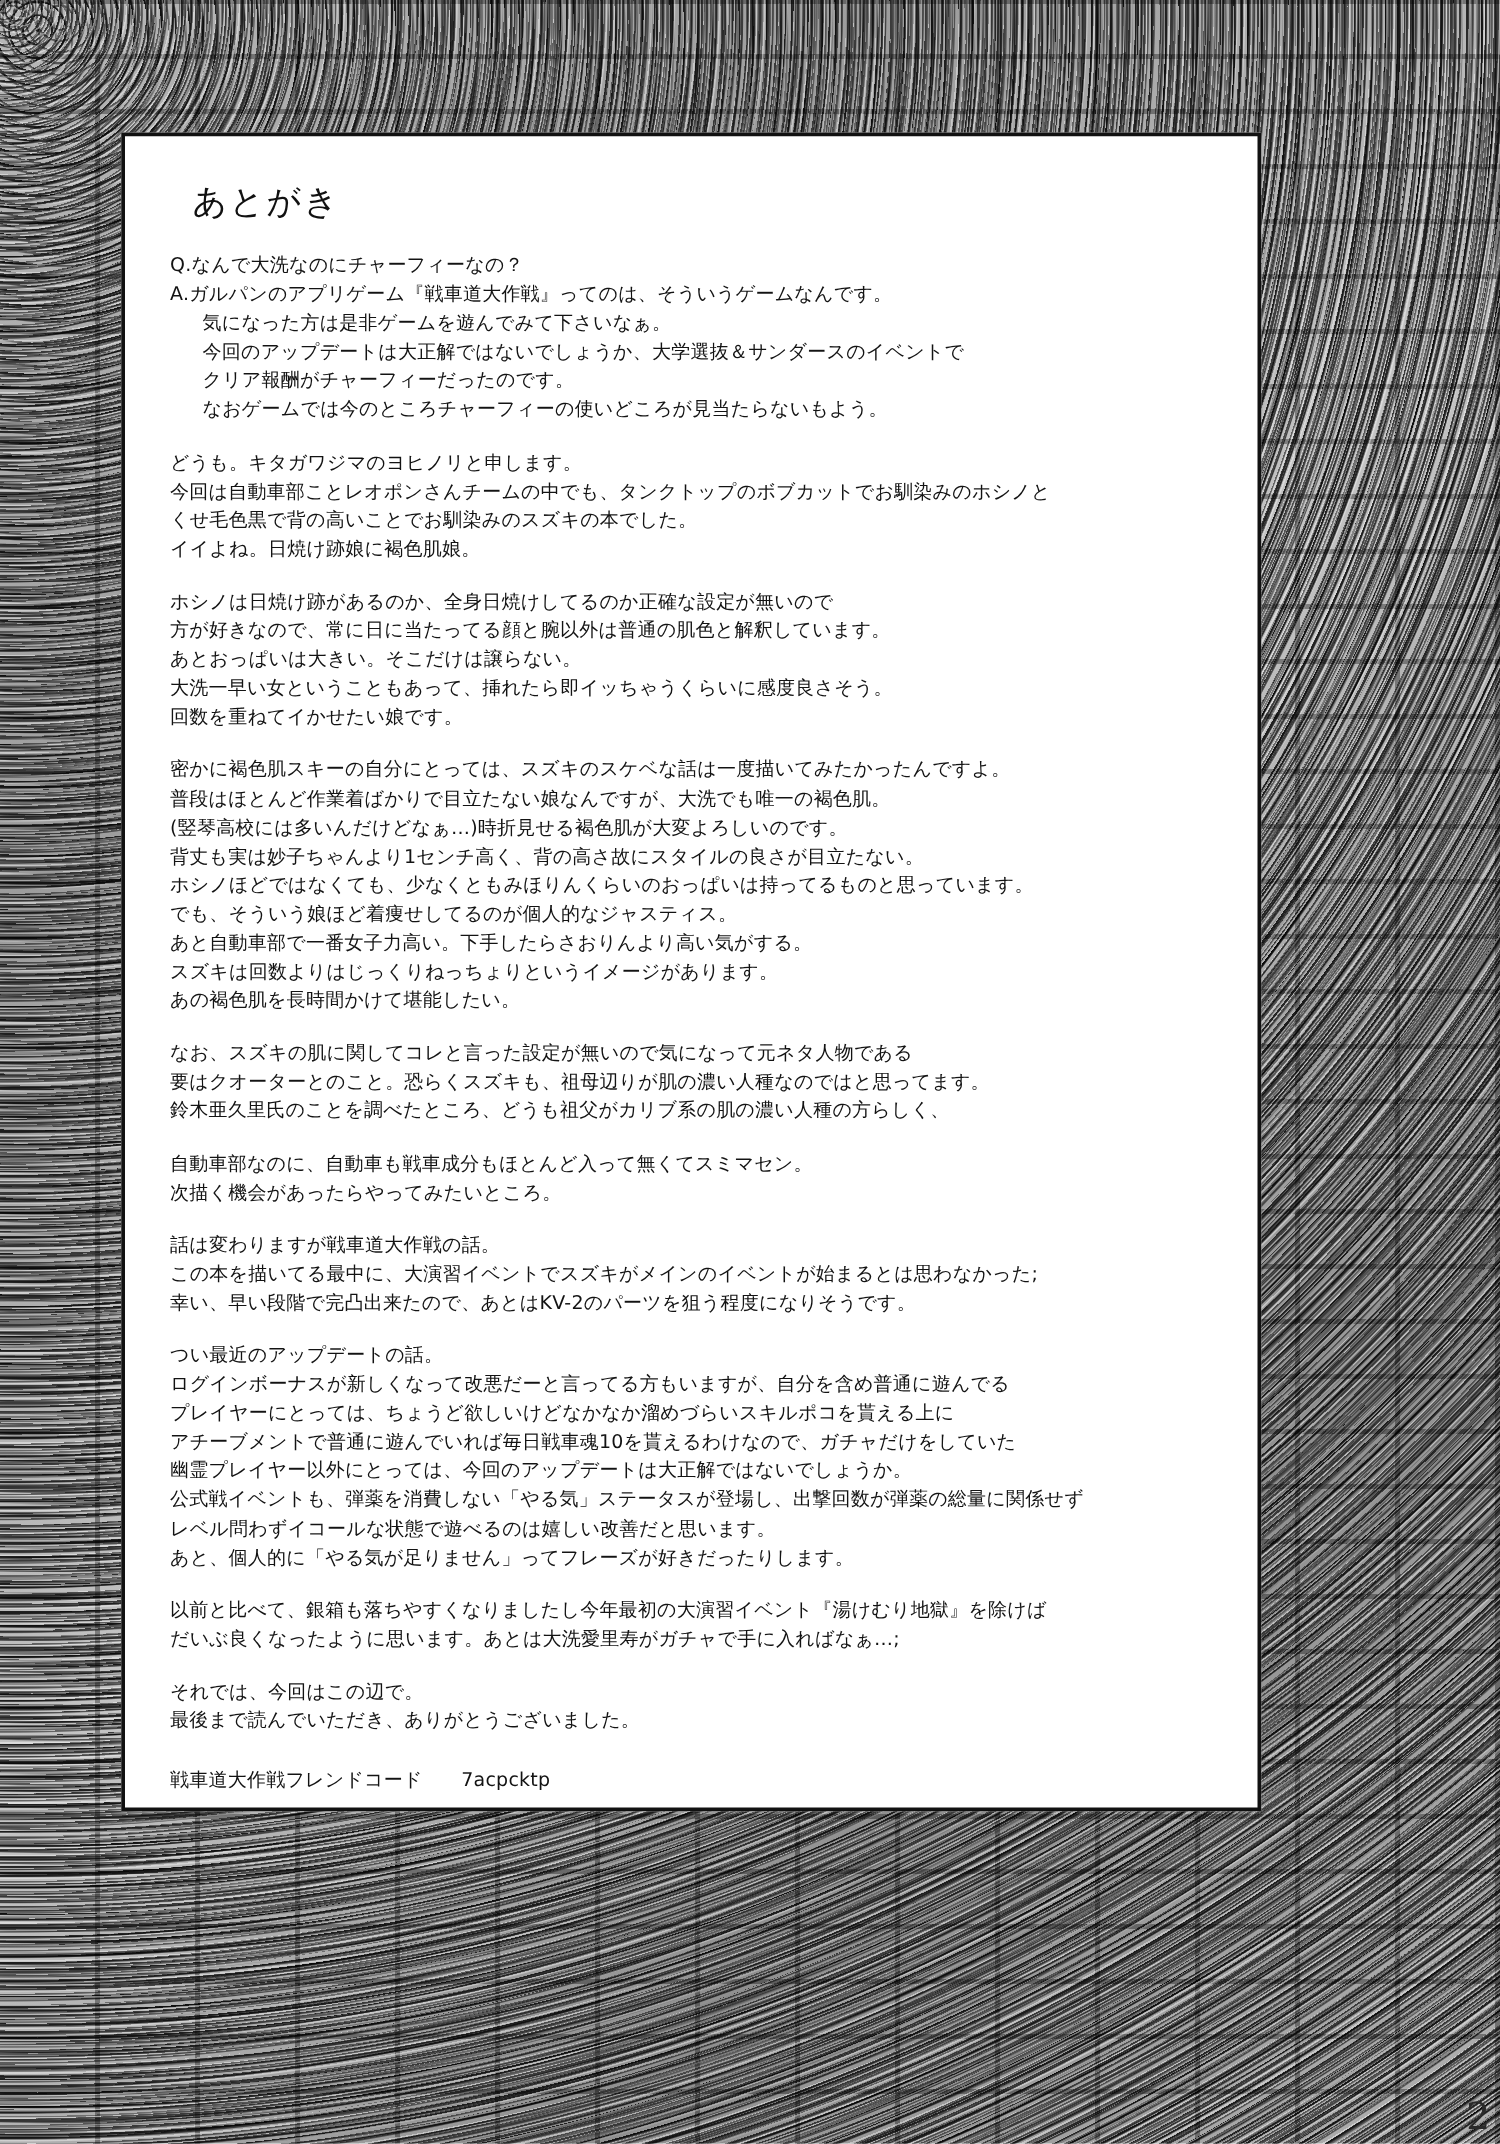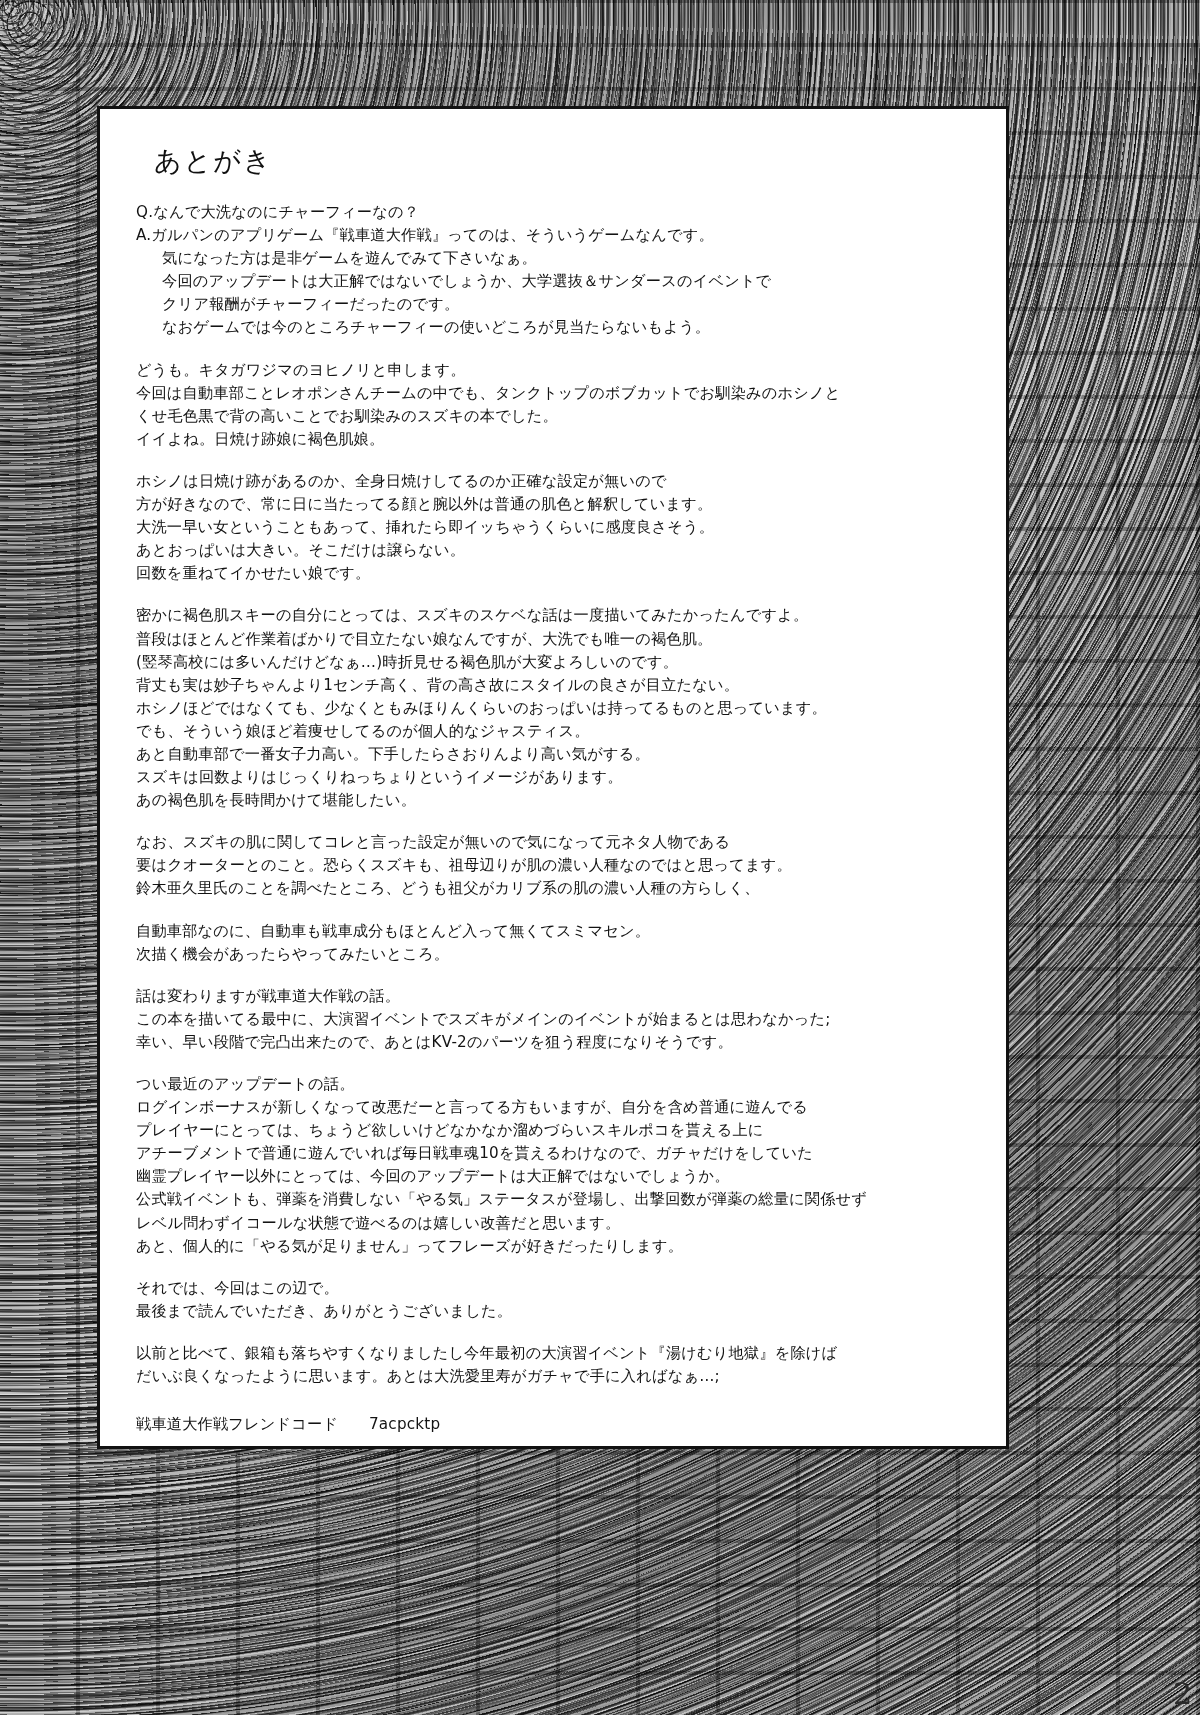--- a/index.html
+++ b/index.html
@@ -118,22 +118,22 @@
         </div>
         <div class="block">
           <div class="line">どうも。キタガワジマのヨヒノリと申します。</div>
           <div class="line">今回は自動車部ことレオポンさんチームの中でも、タンクトップのボブカットでお馴染みのホシノと</div>
           <div class="line">くせ毛色黒で背の高いことでお馴染みのスズキの本でした。</div>
           <div class="line">イイよね。日焼け跡娘に褐色肌娘。</div>
         </div>
         <div class="block">
           <div class="line">ホシノは日焼け跡があるのか、全身日焼けしてるのか正確な設定が無いので</div>
           <div class="line">方が好きなので、常に日に当たってる顔と腕以外は普通の肌色と解釈しています。</div>
+          <div class="line">あとおっぱいは大きい。そこだけは譲らない。</div>
           <div class="line">大洗一早い女ということもあって、挿れたら即イッちゃうくらいに感度良さそう。</div>
-          <div class="line">あとおっぱいは大きい。そこだけは譲らない。</div>
           <div class="line">回数を重ねてイかせたい娘です。</div>
         </div>
         <div class="block">
           <div class="line">密かに褐色肌スキーの自分にとっては、スズキのスケベな話は一度描いてみたかったんですよ。</div>
           <div class="line">普段はほとんど作業着ばかりで目立たない娘なんですが、大洗でも唯一の褐色肌。</div>
           <div class="line">(竪琴高校には多いんだけどなぁ…)時折見せる褐色肌が大変よろしいのです。</div>
           <div class="line">背丈も実は妙子ちゃんより1センチ高く、背の高さ故にスタイルの良さが目立たない。</div>
           <div class="line">ホシノほどではなくても、少なくともみほりんくらいのおっぱいは持ってるものと思っています。</div>
           <div class="line">でも、そういう娘ほど着痩せしてるのが個人的なジャスティス。</div>
           <div class="line">あと自動車部で一番女子力高い。下手したらさおりんより高い気がする。</div>
@@ -158,25 +158,25 @@
           <div class="line">つい最近のアップデートの話。</div>
           <div class="line">ログインボーナスが新しくなって改悪だーと言ってる方もいますが、自分を含め普通に遊んでる</div>
           <div class="line">プレイヤーにとっては、ちょうど欲しいけどなかなか溜めづらいスキルポコを貰える上に</div>
           <div class="line">アチーブメントで普通に遊んでいれば毎日戦車魂10を貰えるわけなので、ガチャだけをしていた</div>
           <div class="line">幽霊プレイヤー以外にとっては、今回のアップデートは大正解ではないでしょうか。</div>
           <div class="line">公式戦イベントも、弾薬を消費しない「やる気」ステータスが登場し、出撃回数が弾薬の総量に関係せず</div>
           <div class="line">レベル問わずイコールな状態で遊べるのは嬉しい改善だと思います。</div>
           <div class="line">あと、個人的に「やる気が足りません」ってフレーズが好きだったりします。</div>
         </div>
         <div class="block">
+          <div class="line">以前と比べて、銀箱も落ちやすくなりましたし今年最初の大演習イベント『湯けむり地獄』を除けば</div>
+          <div class="line">だいぶ良くなったように思います。あとは大洗愛里寿がガチャで手に入ればなぁ…;</div>
+        </div>
+        <div class="block">
           <div class="line">それでは、今回はこの辺で。</div>
           <div class="line">最後まで読んでいただき、ありがとうございました。</div>
-        </div>
-        <div class="block">
-          <div class="line">以前と比べて、銀箱も落ちやすくなりましたし今年最初の大演習イベント『湯けむり地獄』を除けば</div>
-          <div class="line">だいぶ良くなったように思います。あとは大洗愛里寿がガチャで手に入ればなぁ…;</div>
         </div>
       </div>
     <div id="friend-code"><span>戦車道大作戦フレンドコード</span>　　<span>7acpcktp</span></div>
   </div>
 
   <div id="page-number">2</div>
 </div>
 
 </body></html>

